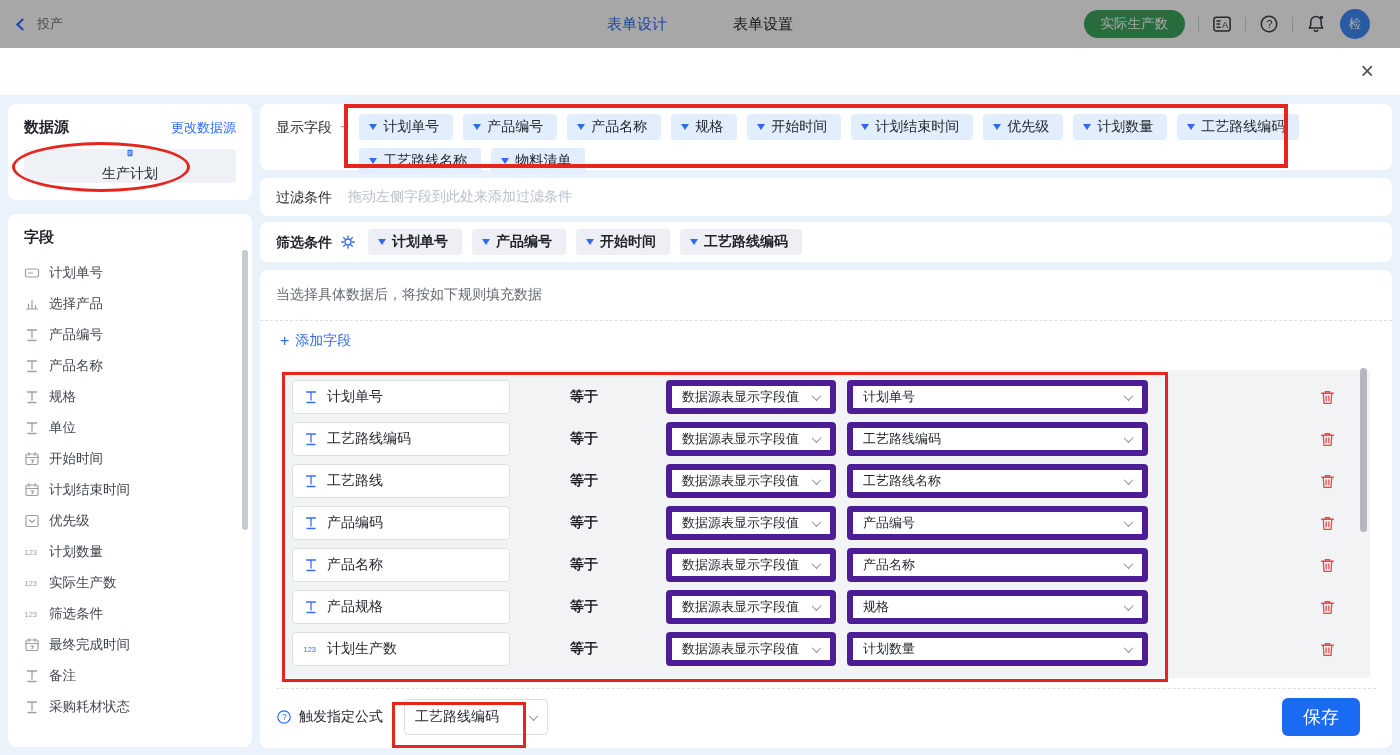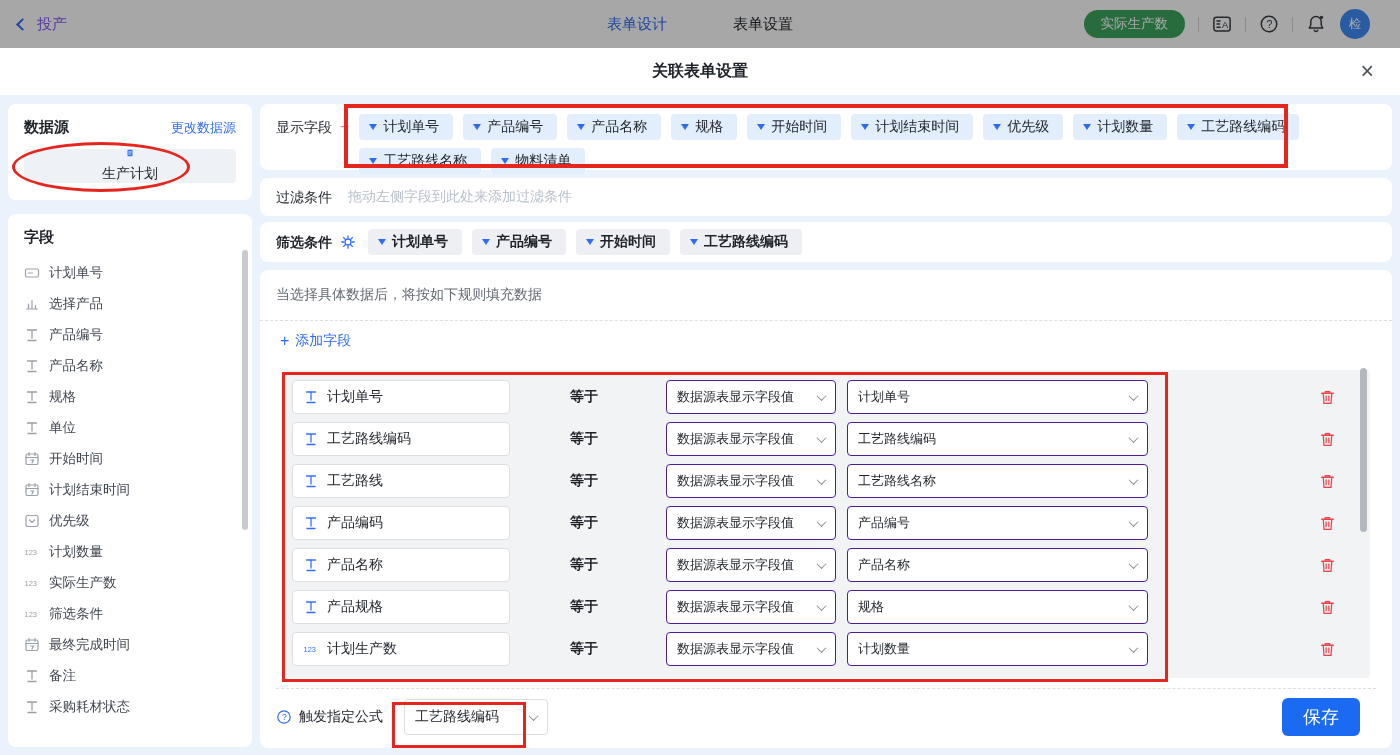--- a/index.html
+++ b/index.html
@@ -10,21 +10,21 @@
     font-family:"Liberation Sans","DejaVu Sans",sans-serif;
     color:#1f2329; font-size:14px;
   }
   .hidden-defs { position:absolute; width:0; height:0; overflow:hidden; }
 
   
   .topbar { position:absolute; left:0; top:0; width:1400px; height:48px; background:#ffffff; display:flex; align-items:center; z-index:1; }
   .topbar-dim { position:absolute; left:0; top:0; width:1400px; height:48px; background:rgba(0,0,0,.345); z-index:4; pointer-events:none; }
   .tb-left { display:flex; align-items:center; gap:10px; margin-left:18px; }
   .chevL { width:9px; height:9px; border-left:2.2px solid #2f6af5; border-bottom:2.2px solid #2f6af5; transform:rotate(45deg); }
-  .tb-title { font-size:15px; color:#8b5cf6; }
+  .tb-title { font-size:13px; color:#737373; }
   .tabs { position:absolute; left:50%; transform:translateX(-50%); display:flex; gap:66px; }
   .tab { font-size:15px; color:#1f2329; cursor:pointer; }
   .tab.active { color:#2f6af5; }
   .tb-right { position:absolute; right:30px; display:flex; align-items:center; }
   .pill { height:28px; padding:0 17px; border:none; border-radius:14px; background:#3da55f; color:#fff; font-size:13.5px; font-family:inherit; cursor:pointer; }
   .vdiv { width:1px; height:15px; background:#d6d6d6; margin:0 13px; }
   .tb-ic { width:20px; height:20px; color:#3a3f45; cursor:pointer; }
   .avatar { width:30px; height:30px; border-radius:50%; background:#3d8bf8; color:#fff; font-size:12.5px; display:flex; align-items:center; justify-content:center; margin-left:14px; cursor:pointer; }
 
   
@@ -73,21 +73,21 @@
   .card-main { left:260px; top:270px; width:1132px; height:478px; }
   .intro { padding:16px 16px 0; color:#646a73; }
   .dash1 { position:absolute; left:0; right:0; top:50px; border-top:1px dashed #dcdfe3; }
   .addfield { position:absolute; left:20px; top:62px; color:#2f6af5; font-size:14px; display:flex; gap:6px; align-items:center; cursor:pointer; }
   .addfield .plus2 { font-size:16px; }
   .rules { position:absolute; left:24px; top:100px; width:1086px; height:308px; background:#f2f3f5; border-radius:4px; padding-top:6px; overflow:hidden; }
   .rule-row { height:42px; display:flex; align-items:center; padding-left:8px; }
   .rfield { width:218px; height:34px; background:#fff; border:1px solid #dcdee2; border-radius:4px; display:flex; align-items:center; gap:8px; padding:0 10px; }
   .rfield .ic { color:#3370ff; }
   .req { width:96px; margin-left:60px; font-weight:bold; color:#1f2329; }
-  .rsel { height:34px; background:#fff; border:1px solid #4c1d95; border-radius:4px; display:flex; align-items:center; justify-content:space-between; padding:0 10px; font-size:13px; color:#1f2329; cursor:pointer; }
+  .rsel { height:34px; background:#fff; border:6px solid #4c1d95; border-radius:4px; display:flex; align-items:center; justify-content:space-between; padding:0 10px; font-size:13px; color:#1f2329; cursor:pointer; }
   .rsel1 { width:170px; }
   .rsel2 { width:301px; margin-left:11px; }
   .chev { width:7px; height:7px; border-right:1.6px solid #8a9099; border-bottom:1.6px solid #8a9099; transform:rotate(45deg) translate(-1px,-1px); flex:0 0 7px; }
   .rtrash { width:17px; height:17px; color:#f0414b; margin-left:171px; cursor:pointer; }
   .main-thumb { position:absolute; left:1100px; top:98px; width:7px; height:164px; background:#b4b7bd; border-radius:4px; cursor:pointer; }
   .dash2 { position:absolute; left:16px; right:16px; top:418px; border-top:1px dashed #dcdfe3; }
   .trigger-row { position:absolute; left:16px; top:428px; height:38px; display:flex; align-items:center; gap:7px; }
   .help-ic { width:16px; height:16px; color:#2f6af5; }
   .tg-select { width:144px; height:36px; margin-left:14px; background:#fff; border:1px solid #dcdee2; border-radius:4px; display:flex; align-items:center; justify-content:space-between; padding:0 10px; cursor:pointer; }
   .save-btn { position:absolute; right:32px; top:428px; width:78px; height:38px; background:#1a6bf2; color:#fff; border:none; border-radius:6px; font-size:18px; font-family:inherit; cursor:pointer; }
@@ -180,21 +180,20 @@
     <span class="vdiv"></span>
     <svg class="tb-ic">
         <use href="#i-bell"></use>
       </svg>
     <span class="avatar">检</span>
   </div>
 </div>
 <div class="topbar-dim"></div>
 
 <div class="mheader">
-  <div class="mtitle">关联表单设置</div>
   <div class="mclose">×</div>
 </div>
 
 <div class="card card-ds">
   <div class="ds-head">
     <span class="ds-title">数据源</span>
     <span class="link">更改数据源</span>
   </div>
   <div class="ds-item">
     <svg class="ic">

